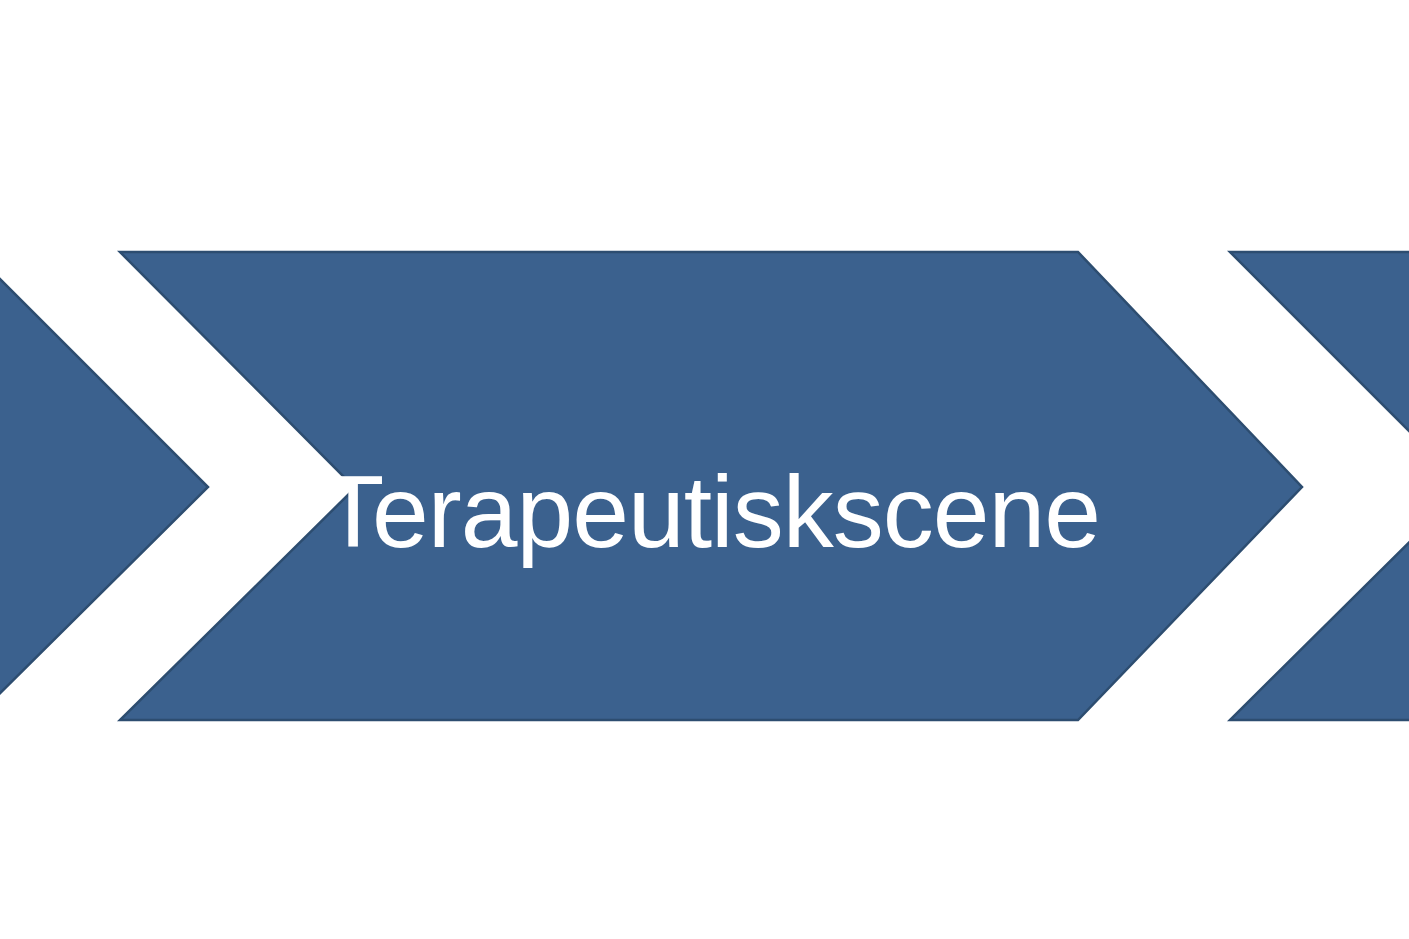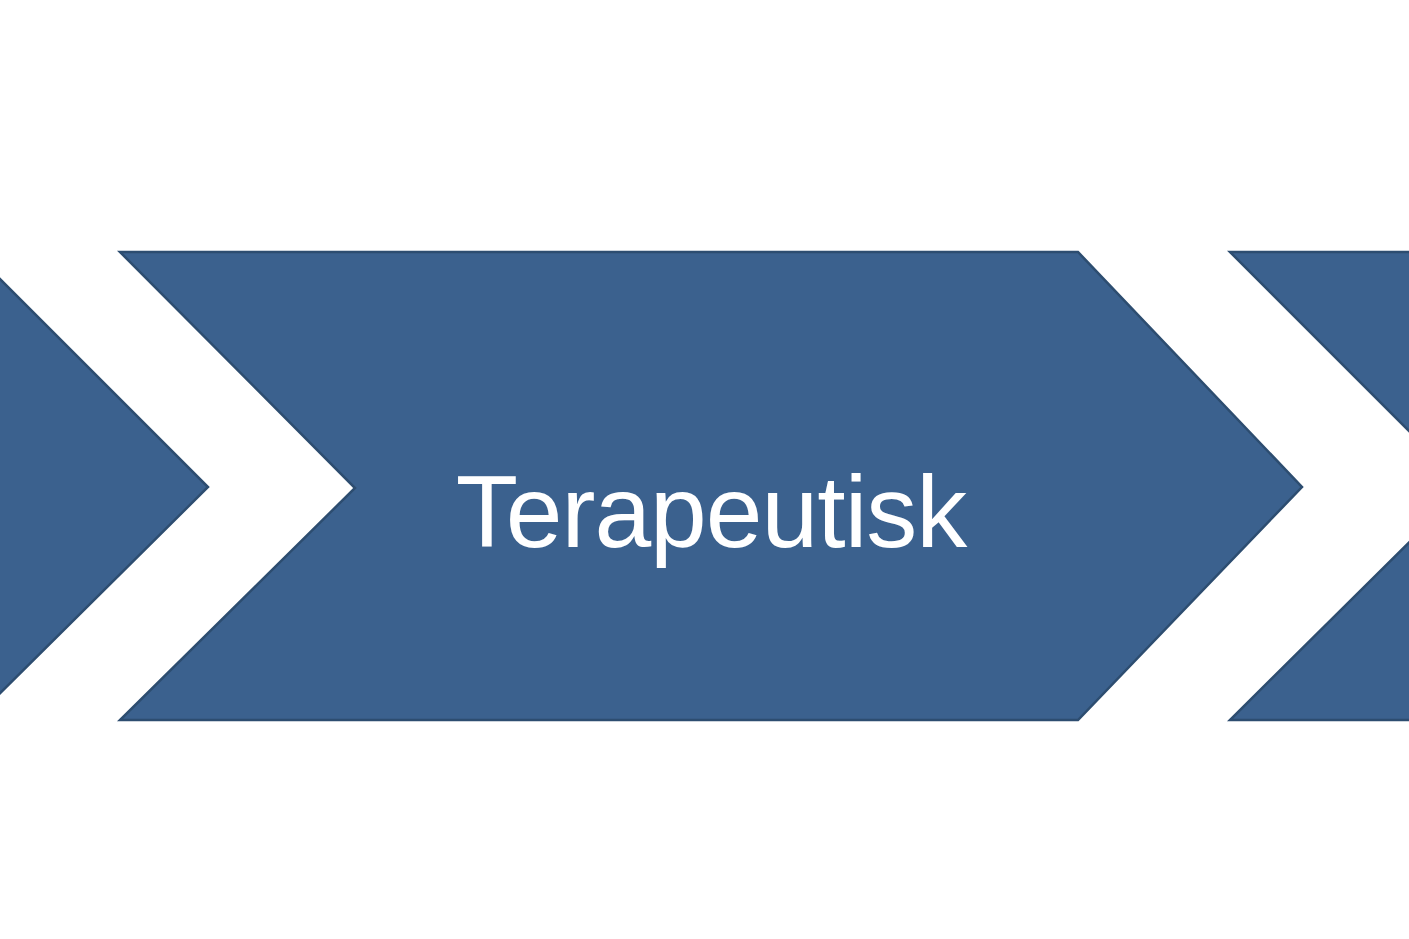--- a/index.html
+++ b/index.html
@@ -66,15 +66,16 @@
 
     <polygon class="chev" points="-300,252 -27,252 208,487 -27,720 -300,720"></polygon>
 
     <polygon class="chev" points="120,252 1078,252 1302,487 1078,720 120,720 355,488"></polygon>
 
     <polygon class="chev" points="1230,252 1750,252 1750,720 1230,720 1465,487"></polygon>
   </svg>
 
   <div class="step-label">
     <span>Terapeutisk</span>
+    <span>scene</span>
   </div>
 
 </div>
 
 </body></html>

